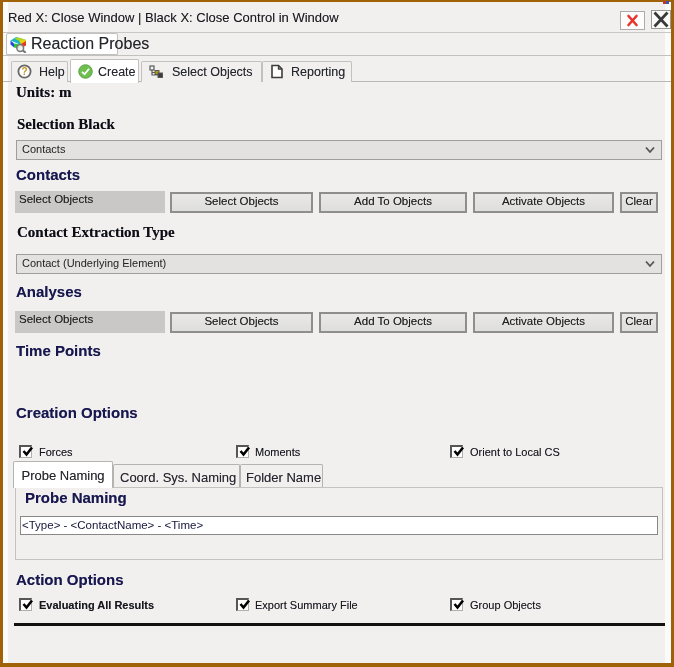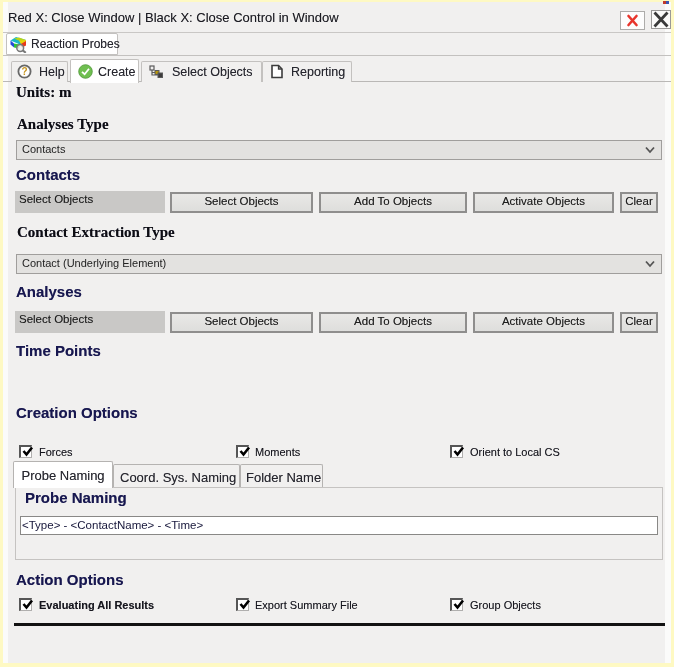--- a/index.html
+++ b/index.html
@@ -1,18 +1,18 @@
 <!DOCTYPE html>
 <html><head>
 <meta charset="utf-8">
 <style>
 * { margin:0; padding:0; box-sizing:border-box; }
 html,body { width:674px; height:667px; overflow:hidden; }
 body { font-family:"Liberation Sans", sans-serif; }
-.win { position:relative; width:674px; height:667px; background:#fef9c3; }
+.win { position:relative; width:674px; height:667px; background:#a16207; }
 .abs { position:absolute; }
 .bg { left:3px; top:2px; width:668px; height:661px; background:#f1f0ef; }
 .hdr { position:absolute; font-weight:bold; font-size:15px; line-height:15px; color:#17174f; text-shadow:0 0 .5px rgba(23,23,79,.5); white-space:nowrap; }
 .hdr.blk { color:#0d0d12;font-family:Liberation Serif, serif; }
 .drop { position:absolute; left:16px; width:646px; height:20px; background:#e3e2e0; border:1px solid #a09e9c; }
 .drop .txt { position:absolute; left:5px; top:2px; font-size:11px; color:#222; }
 .chev { position:absolute; right:6px; top:5px; width:10px; height:8px; }
 .gbtn { position:absolute; height:21px; background:linear-gradient(#e9e8e6,#dededc); border:2px solid #8f8e8d; font-size:11.5px; color:#1e1e1e; text-shadow:0 0 .5px rgba(20,20,20,.45); text-align:center; line-height:14px; white-space:nowrap; }
 .glbl { position:absolute; left:15px; width:150px; height:22px; background:#c9c8c6; font-size:11.5px; color:#1e1e1e; text-shadow:0 0 .5px rgba(20,20,20,.4); padding:2px 0 0 4px; }
 .tinp { position:absolute; background:#fff; border:1px solid #898886; font-size:11px; color:#16163a; padding:2px 0 0 1px; white-space:nowrap; }
@@ -53,21 +53,21 @@
       <polygon points="0.5,4.5 6,1 16,4 10,8.5" fill="#17b8c9"></polygon>
       <polygon points="4,2.5 9,1.5 16,4 11,5.5" fill="#b8d418"></polygon>
       <polygon points="9,4.5 16,4 16,8.5 12,10" fill="#e8d50f"></polygon>
       <polygon points="0.5,4.5 0.5,8.5 4,11.5 4,7.5" fill="#2549d8"></polygon>
       <polygon points="4,7.5 4,11.5 9,12.5 10,8.5" fill="#2ec437"></polygon>
       <polygon points="10,8.5 16,5 16,9.5 12,11.5" fill="#e8391b"></polygon>
       <circle cx="10.2" cy="12" r="3.4" fill="#eeeeee" fill-opacity="0.8" stroke="#787878" stroke-width="1.5"></circle>
       <line x1="12.7" y1="14.4" x2="15.8" y2="16.8" stroke="#787878" stroke-width="2"></line>
     </svg>
   </div>
-  <div class="tabtxt" style="left:31px; top:38px; z-index:6; font-size:12px; line-height:12px;">Reaction Probes</div>
+  <div class="tabtxt" style="left:31px; top:38px; z-index:6; font-size:16px; line-height:12px;">Reaction Probes</div>
 
   <div class="abs" style="left:3px; top:81px; width:668px; height:1px; background:#bab8b6;"></div>
   <div class="tab" style="left:11px; top:61px; width:57px; height:21px;"></div>
   <div class="tab" style="left:141px; top:61px; width:121px; height:21px;"></div>
   <div class="tab" style="left:262px; top:61px; width:90px; height:21px;"></div>
   <div class="tab on" style="left:70px; top:59px; width:69px; height:24px;"></div>
   <div class="abs" style="left:17px; top:64px; z-index:6;">
     <svg width="15" height="15" viewBox="0 0 15 15">
       <circle cx="7.5" cy="7.5" r="6.1" fill="#fff" stroke="#686868" stroke-width="1.8"></circle>
       <text x="7.5" y="11" font-size="10" font-weight="bold" fill="#c8951e" text-anchor="middle" font-family="Liberation Sans">?</text>
@@ -92,21 +92,21 @@
   <div class="tabtxt" style="left:172px; top:64.5px; z-index:6;">Select Objects</div>
   <div class="abs" style="left:270px; top:64px; z-index:6;">
     <svg width="14" height="15" viewBox="0 0 14 15">
       <path d="M2 1.5 L8.5 1.5 L12 5 L12 13.5 L2 13.5 Z" fill="#fff" stroke="#3c3c3c" stroke-width="1.6"></path>
       <path d="M8.5 1.5 L8.5 5 L12 5" fill="none" stroke="#3c3c3c" stroke-width="1.3"></path>
     </svg>
   </div>
   <div class="tabtxt" style="left:291px; top:64.5px; z-index:6;">Reporting</div>
 
   <div class="hdr blk" style="left:16px; top:85px;">Units: m</div>
-  <div class="hdr blk" style="left:17px; top:117px;">Analyses Type</div>
+  <div class="hdr blk" style="left:17px; top:117px;">Selection Black</div>
 
   <div class="drop" style="top:140px;">
     <div class="txt">Contacts</div>
     <svg class="chev" viewBox="0 0 10 8">
         <path d="M1 1.5 L5 6 L9 1.5" stroke="#555" stroke-width="1.8" fill="none"></path>
       </svg>
   </div>
 
   <div class="hdr" style="left:16px; top:166.5px;">Contacts</div>
   <div class="glbl" style="top:191px;">Select Objects</div>

